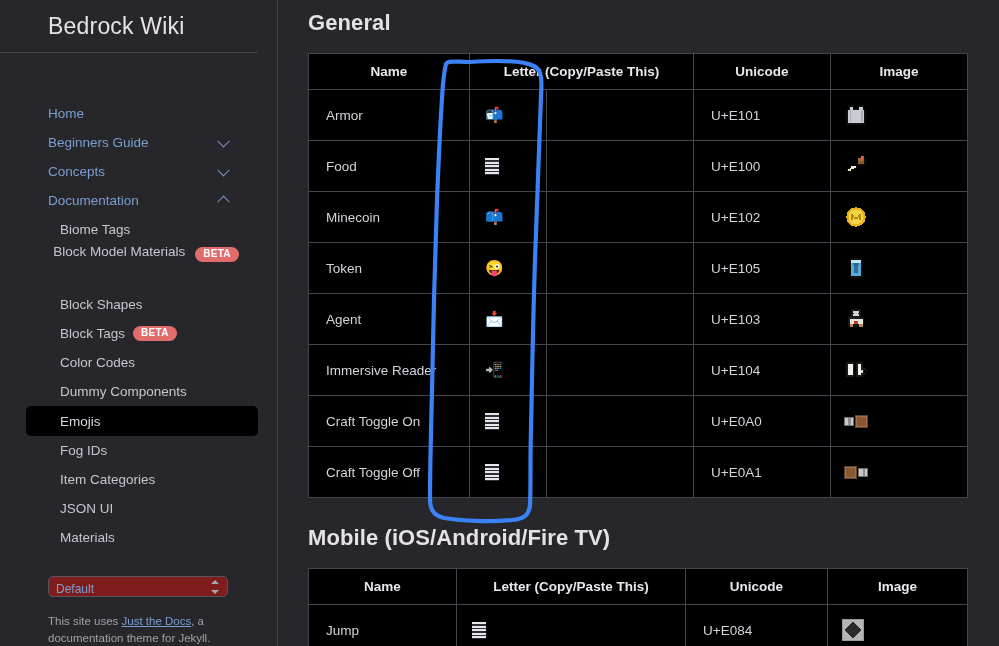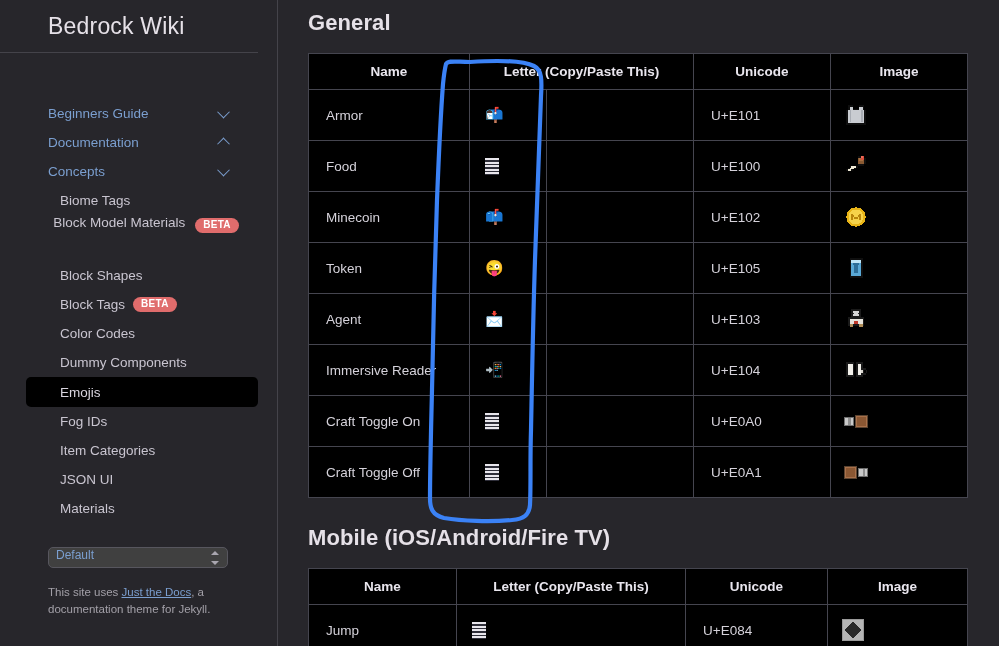--- a/index.html
+++ b/index.html
@@ -69,24 +69,24 @@
     line-height: 1;
     margin-left: 8px;
     letter-spacing: .3px;
   }
   .nav-item.stacked { height: 46px; flex-direction: row; align-items: flex-start; justify-content: center; }
   .nav-item.stacked .beta { margin-left: 10px; margin-top: 3px; }
 
   .theme-select-wrap { margin: 24px 0 0 48px; }
   .theme-select {
     width: 180px; height: 21px;
-    background: #404040;
+    background: #7f1d1d;
     border: 1px solid #57565e;
     border-radius: 5px;
-    display: flex; align-items: flex-start;
+    display: flex; align-items: flex-end;
     padding: 0 7px;
     position: relative;
   }
   .theme-select .val { font-size: 12px; color: #7b9fd0; }
   .sel-arrows {
     position: absolute; right: 8px; top: 50%; margin-top: -7px;
     width: 9px; height: 14px;
     display: flex; flex-direction: column; justify-content: space-between; align-items: center;
   }
   .sel-arrows i { display:block; width:0;height:0;border-left:4px solid transparent;border-right:4px solid transparent; }
@@ -173,34 +173,37 @@
 
 <div id="root">
 
   <aside class="sidebar">
     <div class="site-title-wrap">
       <div class="site-title">Bedrock Wiki</div>
     </div>
 
     <nav class="nav">
 
+      <div class="nav-item">
+        <span class="lbl">Home</span>
+      </div>
 
       <div class="nav-item">
         <span class="lbl">Beginners Guide</span>
         <span class="chev down"></span>
       </div>
 
       <div class="nav-item">
+        <span class="lbl">Concepts</span>
+        <span class="chev down"></span>
+      </div>
+
+      <div class="nav-item">
         <span class="lbl">Documentation</span>
         <span class="chev up"></span>
-      </div>
-
-      <div class="nav-item">
-        <span class="lbl">Concepts</span>
-        <span class="chev down"></span>
       </div>
 
       <div class="nav-item child">
         <span class="lbl">Biome Tags</span>
       </div>
 
       <div class="nav-item child stacked">
         <span class="lbl">Block Model Materials</span>
         <span class="beta">BETA</span>
       </div>

